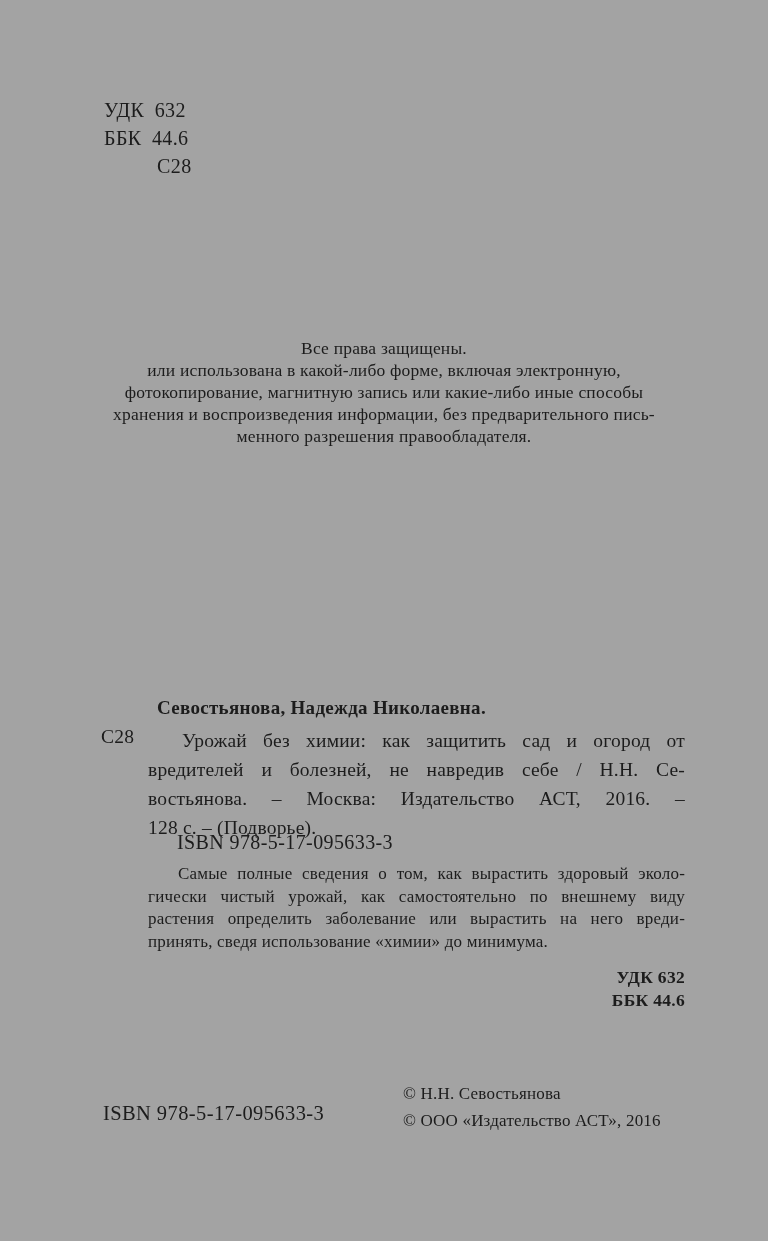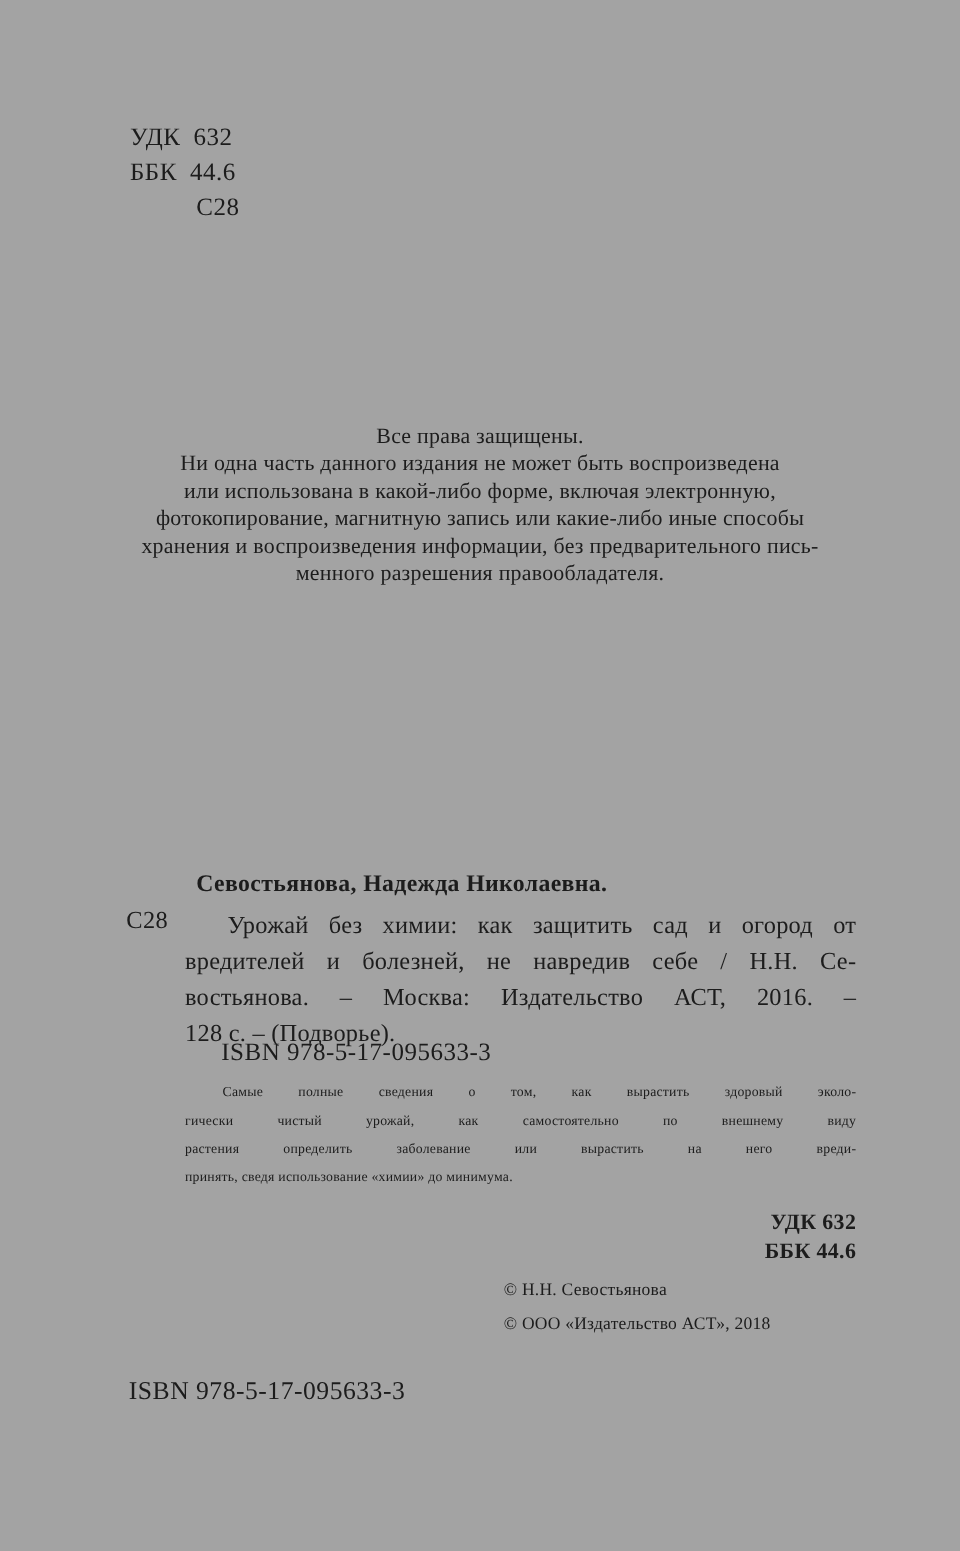--- a/index.html
+++ b/index.html
@@ -85,21 +85,21 @@
     top: 831px;
     font-size: 20px;
     letter-spacing: 0.4px;
     white-space: nowrap;
   }
   .annotation {
     position: absolute;
     left: 148px;
     top: 863px;
     width: 537px;
-    font-size: 11px;
+    font-size: 17px;
     line-height: 22.6px;
     letter-spacing: 0.2px;
   }
   .annotation .line.indent {
     text-indent: 30px;
   }
   .codes-right {
     position: absolute;
     right: 83px;
     top: 966px;
@@ -114,41 +114,40 @@
     position: absolute;
     left: 103px;
     top: 1102px;
     font-size: 20.5px;
     letter-spacing: 0.4px;
     white-space: nowrap;
   }
   .footer-copyrights {
     position: absolute;
     left: 403px;
-    top: 1020px;
-    font-size: 14px;
+    top: 1081px;
+    font-size: 17px;
     line-height: 26.5px;
     letter-spacing: 0.2px;
     white-space: nowrap;
   }
 </style>
 </head>
 <body>
 
 <div class="page">
 
   <div class="top-codes">
     <div>УДК 632</div>
     <div>ББК 44.6</div>
     <div class="sign">С28</div>
   </div>
 
   <div class="rights">
     <div class="line">Все права защищены.</div>
-    <div class="line">Ни одна часть данного издания не может быть воспроизведена</div>
     <div class="line">или использована в какой-либо форме, включая электронную,</div>
     <div class="line">фотокопирование, магнитную запись или какие-либо иные способы</div>
     <div class="line">хранения и воспроизведения информации, без предварительного пись-</div>
     <div class="line">менного разрешения правообладателя.</div>
   </div>
 
   <div class="biblio-author">Севостьянова, Надежда Николаевна.</div>
 
   <div class="biblio-code">С28</div>
 
@@ -170,16 +169,16 @@
 
   <div class="codes-right">
     <div>УДК 632</div>
     <div>ББК 44.6</div>
   </div>
 
   <div class="footer-isbn">ISBN 978-5-17-095633-3</div>
 
   <div class="footer-copyrights">
     <div>© Н.Н. Севостьянова</div>
-    <div>© ООО «Издательство АСТ», 2018</div>
+    <div>© ООО «Издательство АСТ», 2016</div>
   </div>
 
 </div>
 
 </body></html>

